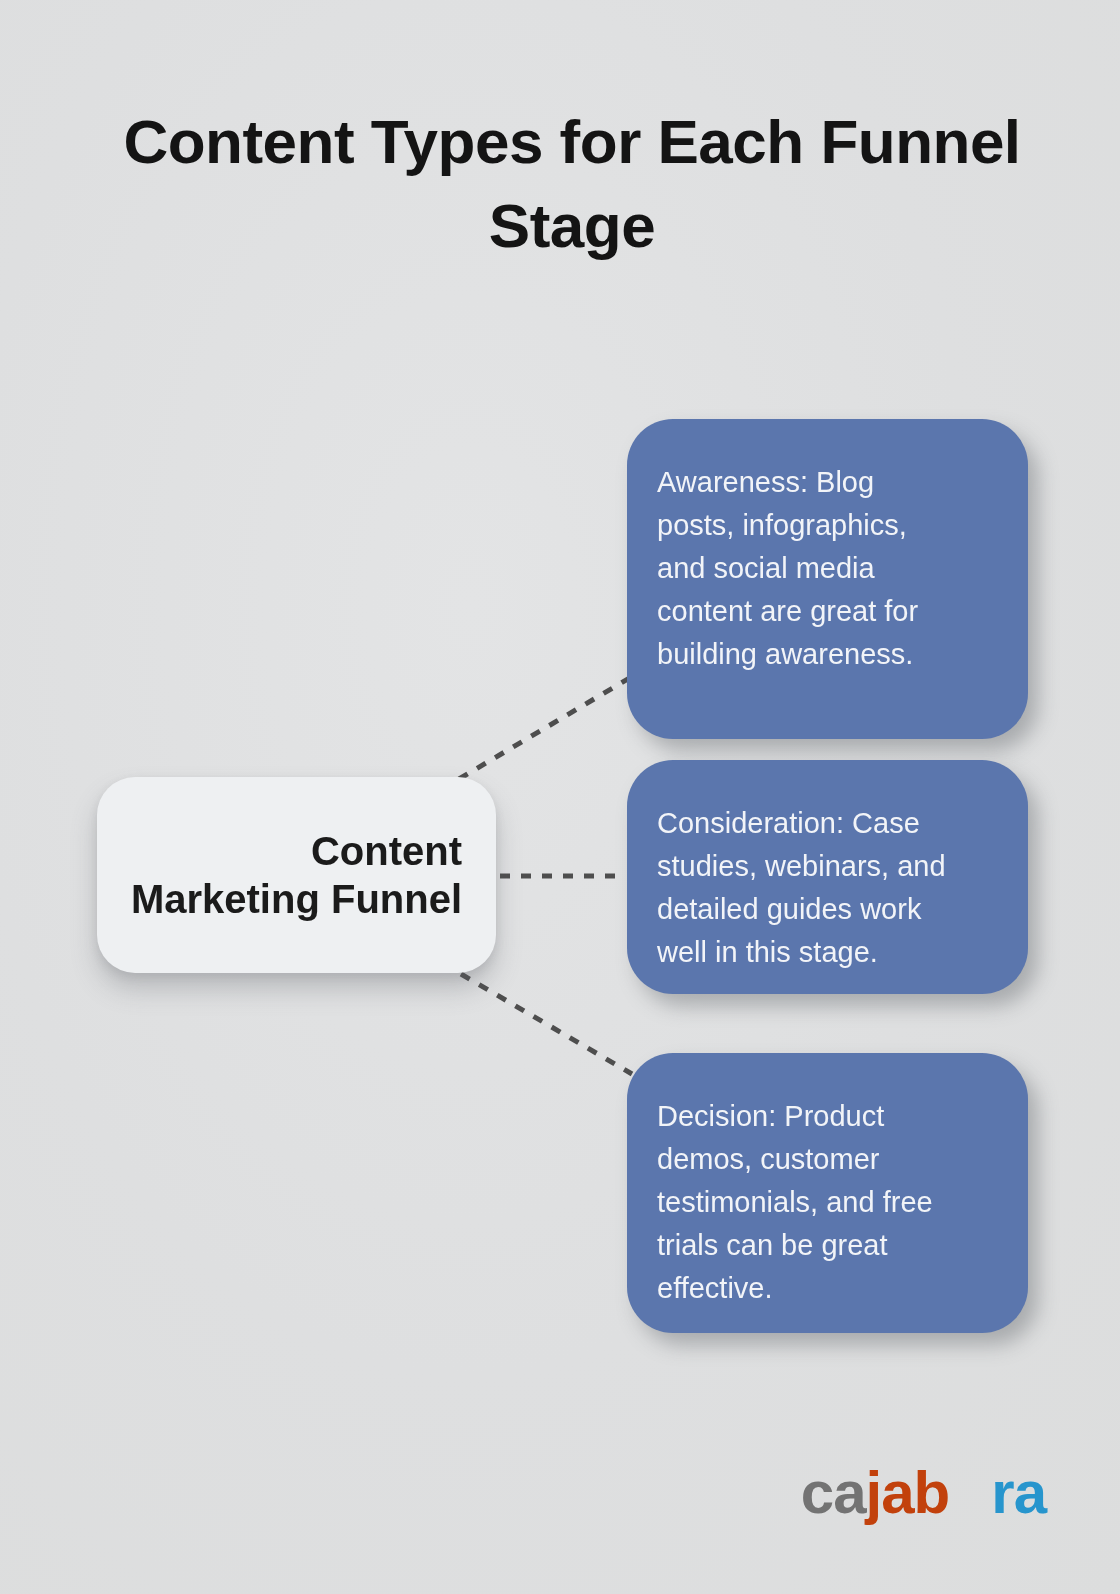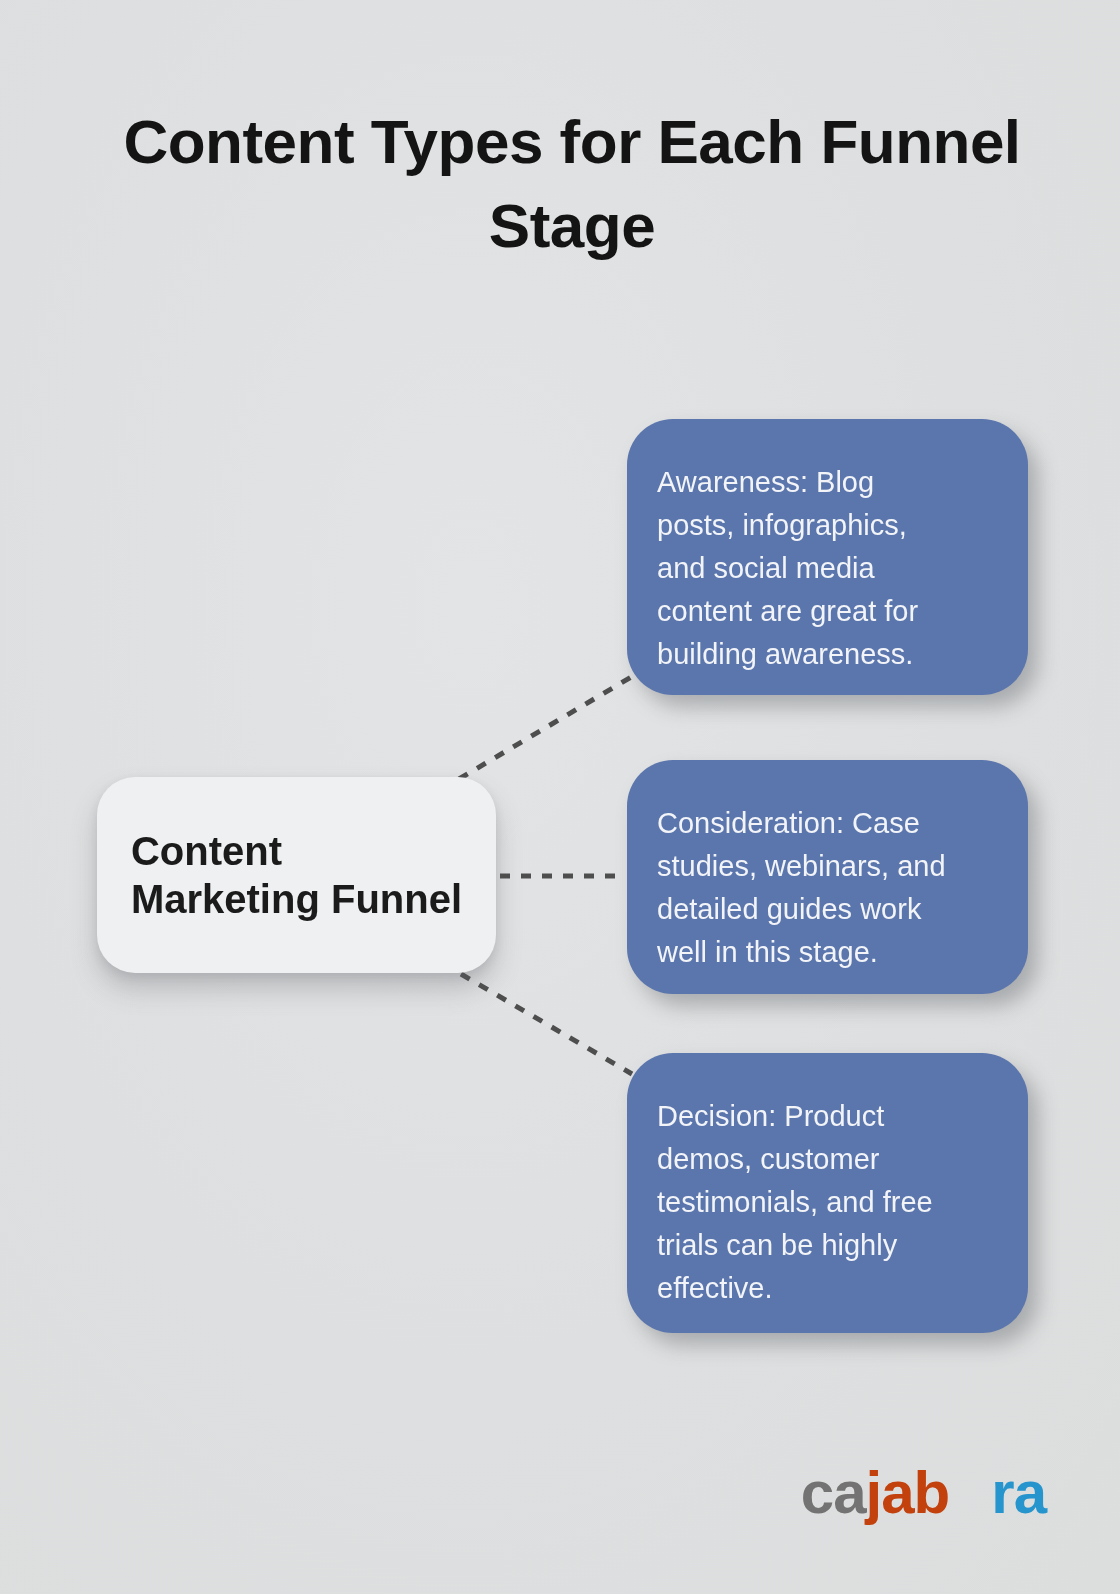--- a/index.html
+++ b/index.html
@@ -39,40 +39,40 @@
     border-radius:38px;
     box-shadow:0 16px 26px rgba(96,100,106,0.30), 0 4px 10px rgba(96,100,106,0.14);
     display:flex;align-items:center;justify-content:center;
     z-index:2;
   }
   .center-node .label{
     font-size:40px;
     font-weight:700;
     line-height:48px;
     color:#1b1b1b;
-    text-align:left;
+    text-align:right;
     white-space:pre-line;
   }
   .stage-card{
     position:absolute;
     left:627px;width:401px;
     background:#5b76ad;
     border-radius:46px;
     box-shadow:10px 12px 20px rgba(90,94,100,0.40);
     box-sizing:border-box;
     padding:42px 28px 30px 30px;
     z-index:2;
   }
   .stage-card .card-text{
     font-size:29px;
     line-height:43px;
     color:#f2f4f8;
     white-space:pre-line;
   }
-  #card-awareness{top:419px;height:276px;}
+  #card-awareness{top:419px;height:320px;}
   #card-consideration{top:760px;height:234px;}
   #card-decision{top:1053px;height:280px;}
   .logo{
     position:absolute;
     top:1458px;right:74px;
     font-size:60px;
     font-weight:700;
     letter-spacing:-1px;
     z-index:2;
   }
@@ -106,19 +106,19 @@
   <div class="card-text">Consideration: Case
 studies, webinars, and
 detailed guides work
 well in this stage.</div>
 </div>
 
 <div class="stage-card" id="card-decision">
   <div class="card-text">Decision: Product
 demos, customer
 testimonials, and free
-trials can be highly
+trials can be great
 effective.</div>
 </div>
 
 <div class="logo">
   <span style="color: #737373; text-align: right;">ca</span><span style="color: #c2410c; text-align: right;">jab</span><span style="color: rgb(39, 149, 205); margin-left: 42px;">ra</span>
 </div>
 
 </body></html>

